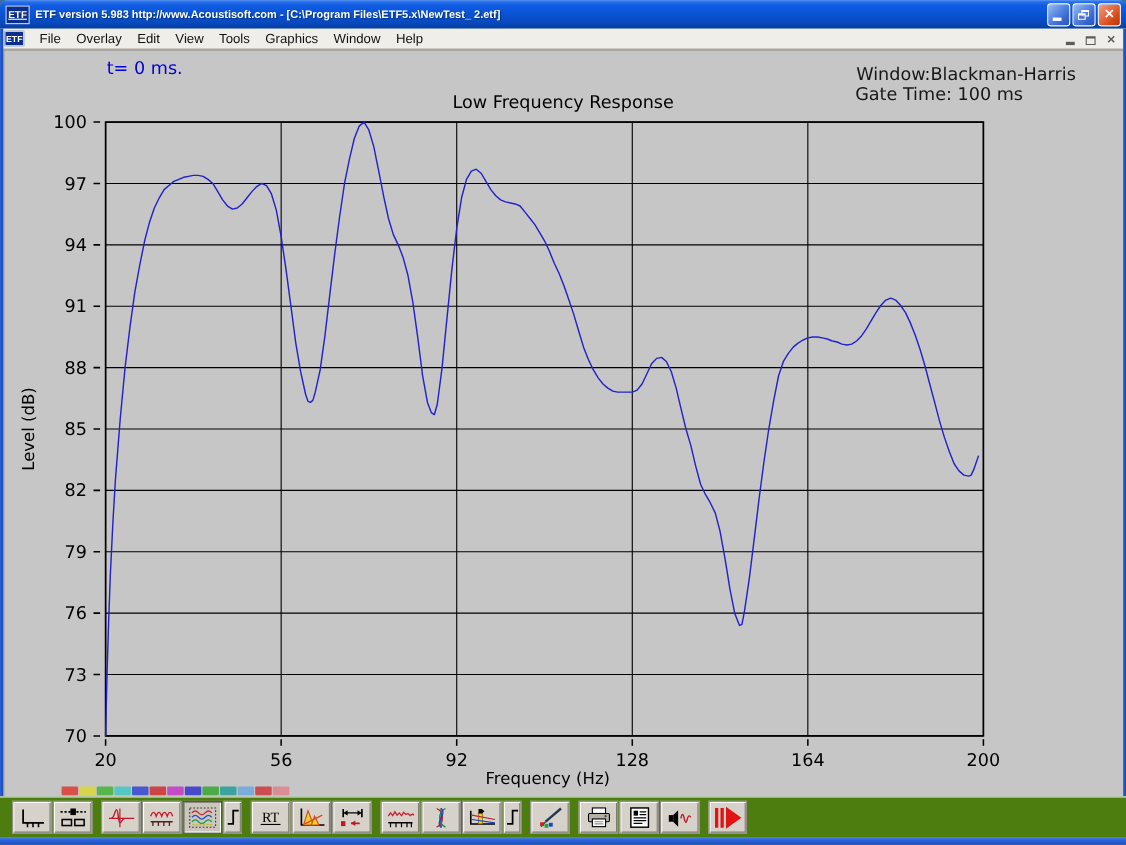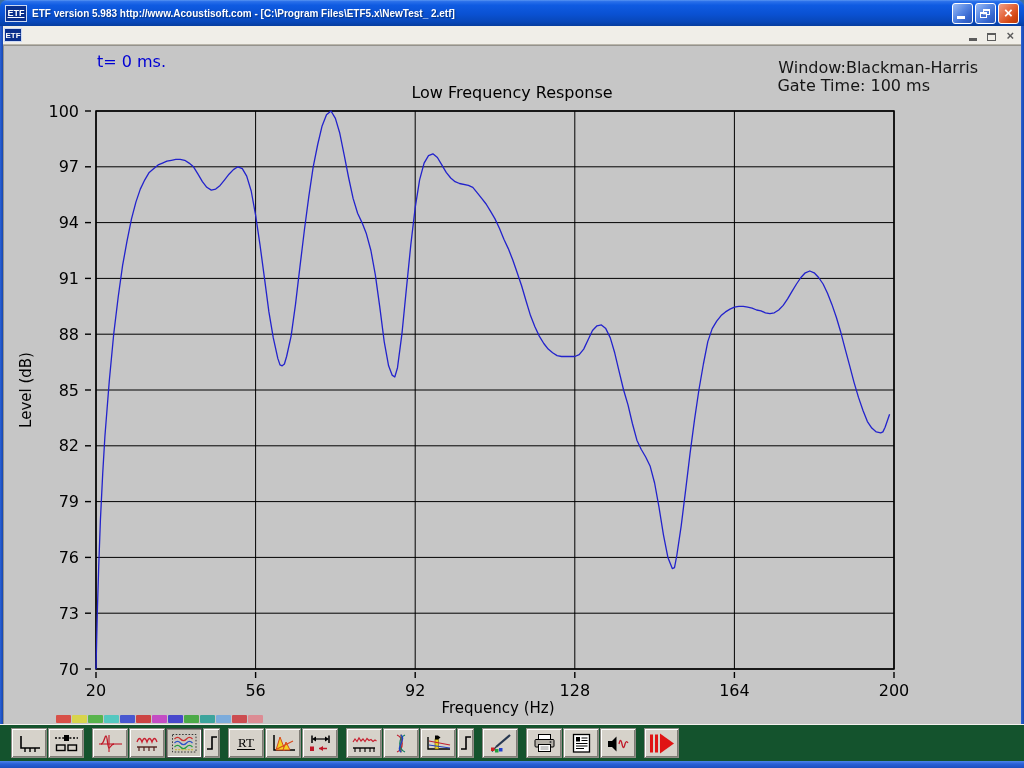--- a/index.html
+++ b/index.html
@@ -52,21 +52,21 @@
   #chart-svg .chart-title{font-size:16px;}
   #chart-svg .note{font-size:16px;fill:#161616;}
   #chart-svg .blue-note{font-size:16px;fill:#0000d4;}
   #chart-svg .axis-label{font-size:15px;}
 
   
   #palette-strip{position:absolute;left:52px;top:669px;height:8px;display:flex;gap:1px;}
   .swatch{width:15px;height:8px;border-radius:1px;}
 
   
-  #toolbar{position:absolute;left:0;top:724px;width:1024px;height:37px;background:#14532d;
+  #toolbar{position:absolute;left:0;top:724px;width:1024px;height:37px;background:#4d7c0f;
     border-top:1px solid #f4f2ee;display:flex;align-items:center;padding-left:11px;}
   .tb-btn{width:36px;height:30px;margin-right:1px;background:#d6d2ca;position:relative;
     border:1px solid #8e8c85;box-shadow:inset 1px 1px 0 #ffffff, inset -1px -1px 0 #7e7c75;
     display:flex;align-items:center;justify-content:center;}
   .tb-btn.narrow{width:17px;}
   .tb-btn.wide{width:35px;}
   .tb-btn.pressed{background:#cbc7be;border:1px solid #4a4a4a;
     box-shadow:inset 1px 1px 0 #8a887f, inset -1px -1px 0 #ffffff;}
   .tb-gap{width:7px;height:100%;}
   .tb-ic{display:flex;align-items:center;justify-content:center;width:100%;height:100%;}
@@ -92,20 +92,30 @@
           </span>
       </div>
       <div class="win-btn red">
           <span class="glyph-x">×</span>
         </div>
     </div>
   </div>
 
   <div id="menubar">
     <span class="etf-logo">ETF</span>
+    <div id="menu-items" style="display: flex;">
+        <span class="menu-item">File</span>
+        <span class="menu-item">Overlay</span>
+        <span class="menu-item">Edit</span>
+        <span class="menu-item">View</span>
+        <span class="menu-item">Tools</span>
+        <span class="menu-item">Graphics</span>
+        <span class="menu-item">Window</span>
+        <span class="menu-item">Help</span>
+      </div>
     <div id="mdi-controls">
       <span class="mdi-min"></span>
       <span class="mdi-restore"></span>
       <span class="mdi-glyph">×</span>
     </div>
   </div>
 
   <div class="side-frame" id="frame-left"></div>
   <div class="side-frame" id="frame-right"></div>
 

